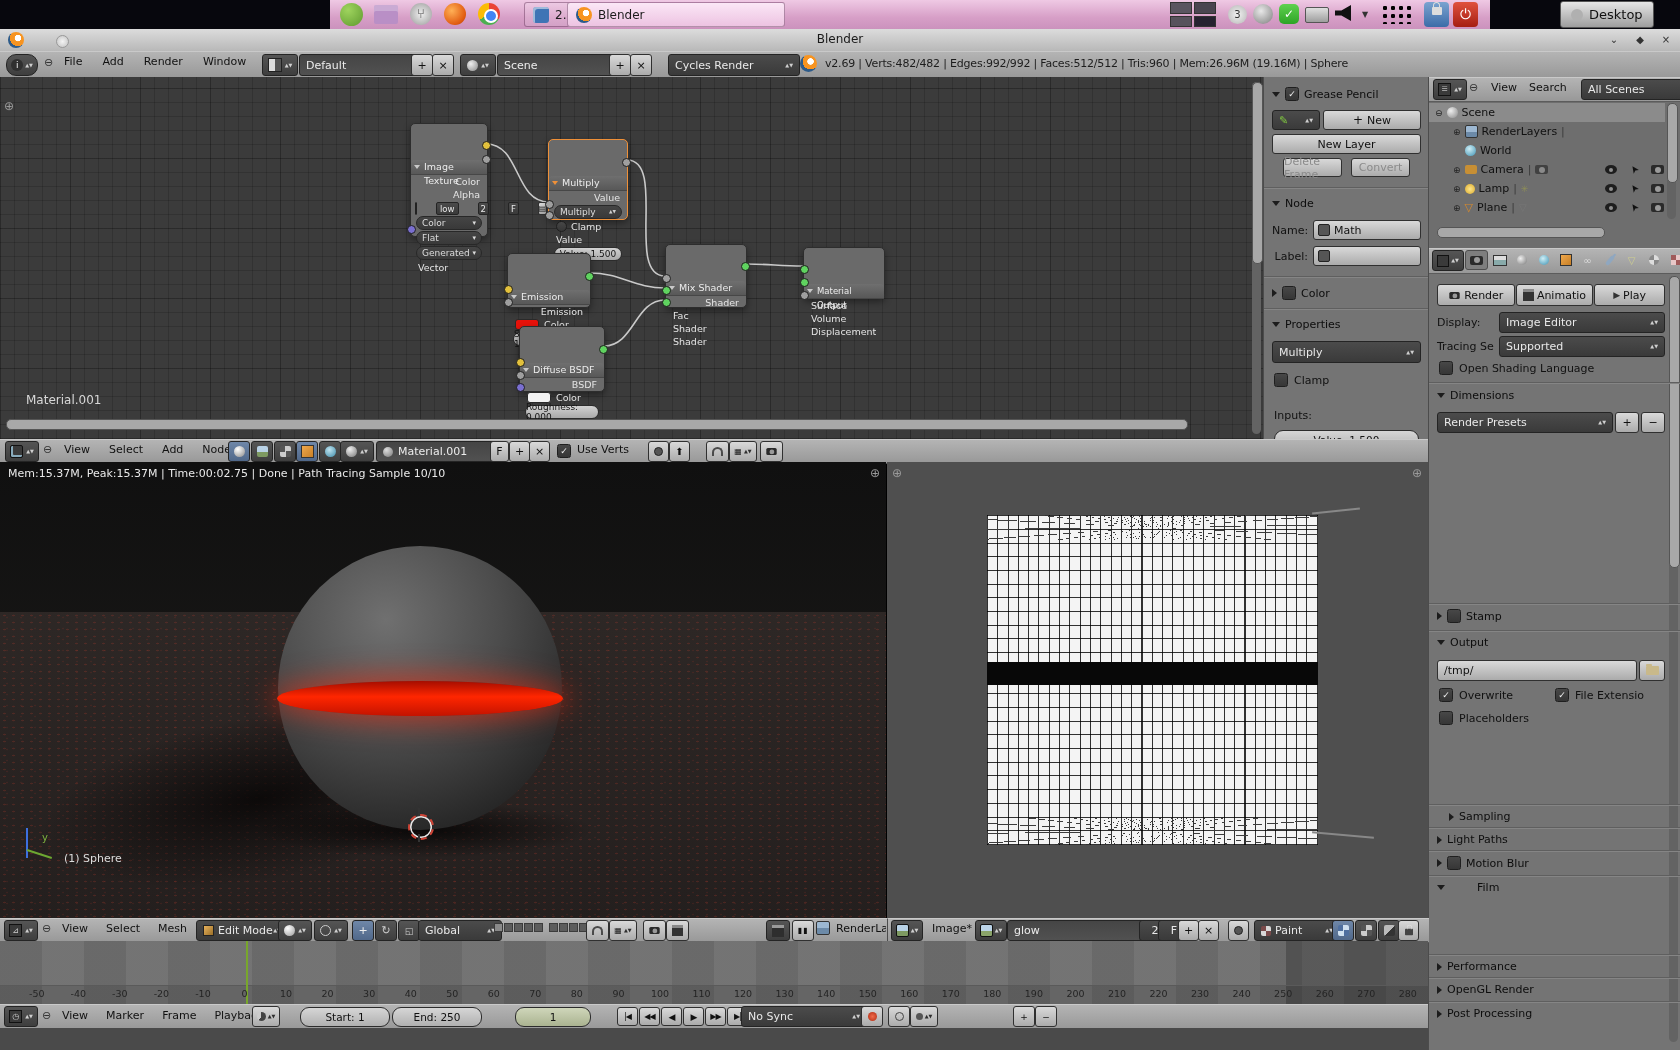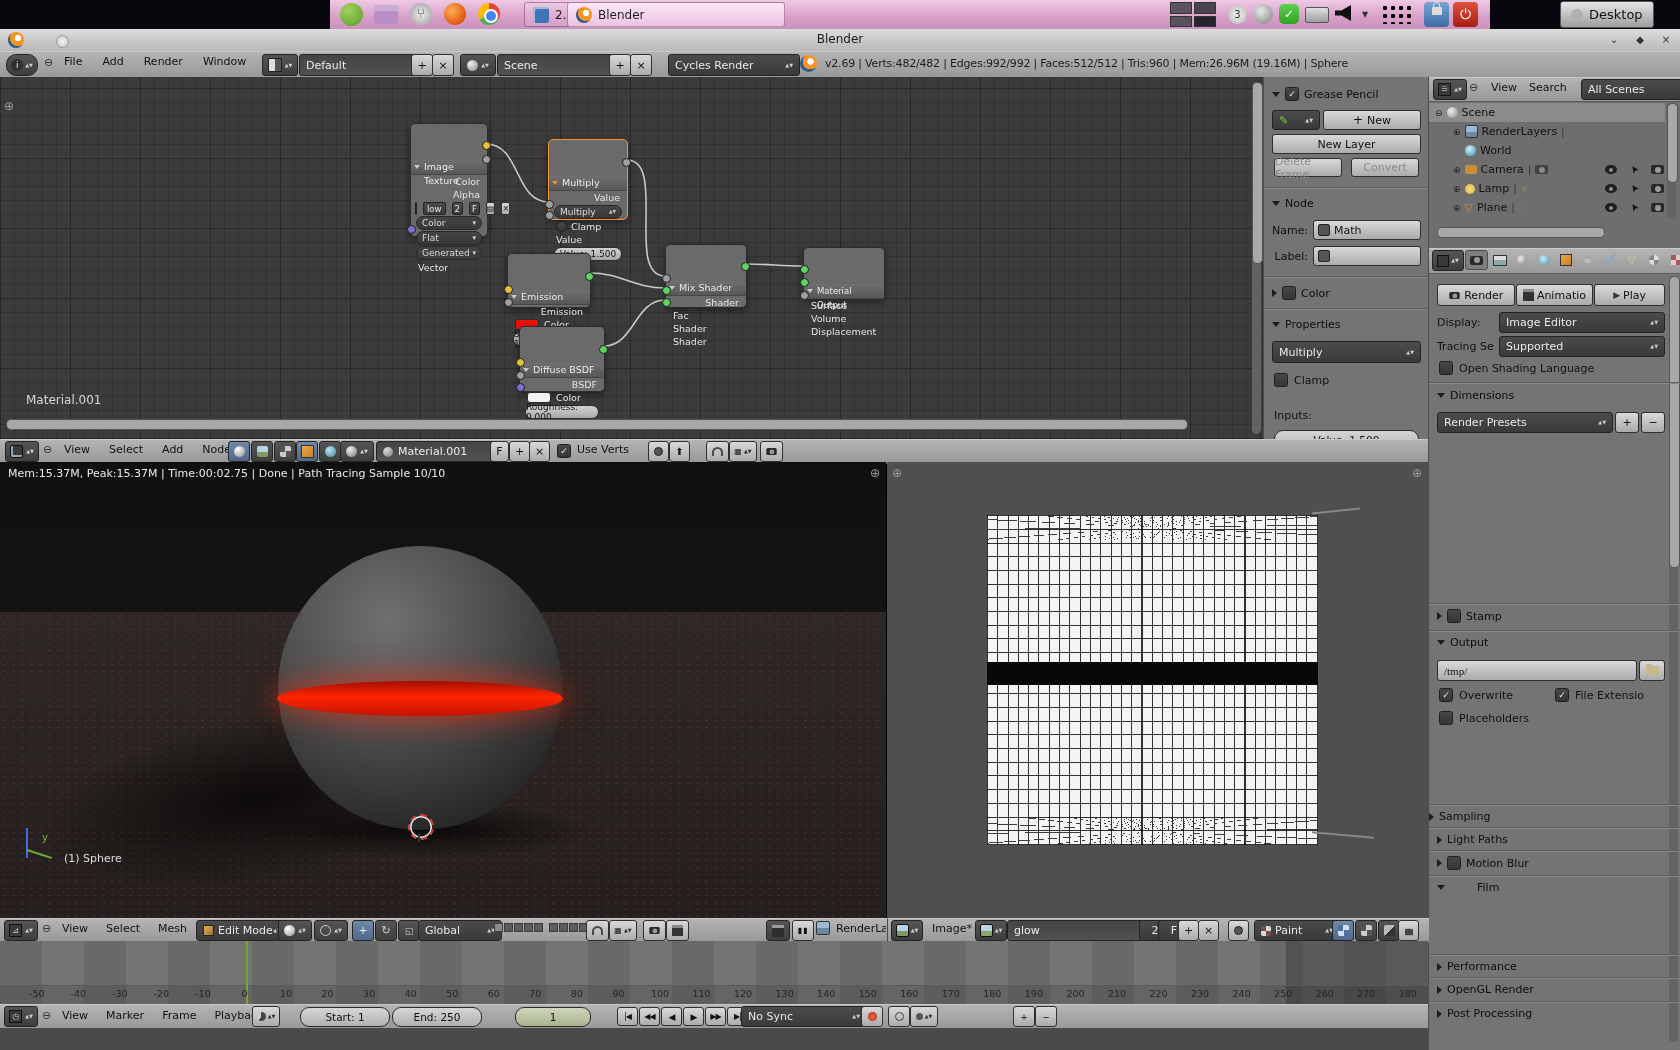--- a/index.html
+++ b/index.html
@@ -204,21 +204,21 @@
       <path d="M627 83 C667 83 625 199 665 199" fill="none" stroke="#c9c9c9" stroke-width="1.6"></path>
       <path d="M590 196 C620 196 635 211 665 211" fill="none" stroke="#c9c9c9" stroke-width="1.6"></path>
       <path d="M604 269 C634 269 635 223 665 223" fill="none" stroke="#c9c9c9" stroke-width="1.6"></path>
       <path d="M746 187 C770 187 779 189 803 189" fill="none" stroke="#c9c9c9" stroke-width="1.6"></path>
     </svg>
 
     <div class="node" style="left:410px;top:46px;width:76px;height:112px;">
       <div class="nh"><span class="tri"></span><span>Image Texture</span></div>
       <div class="nr nright">Color</div>
       <div class="nr nright">Alpha</div>
-      <div class="row" style="margin:1px 4px;gap:6px;">
+      <div class="row" style="margin:1px 4px;gap:19px;">
         <span style="width:11px;height:11px;background:linear-gradient(#bcd4e8 55%,#8aa46a 55%);border:1px solid #222;border-radius:2px;"></span>
         <span class="dd" style="height:11px;font-size:8.5px;padding:0 3px;border-radius:2px;">low</span>
         <span class="dd" style="height:11px;font-size:8.5px;padding:0 2px;border-radius:2px;">2</span>
         <span class="dd" style="height:11px;font-size:8.5px;padding:0 2px;border-radius:2px;">F</span>
         <span class="lbtn" style="height:11px;width:11px;font-size:8px;border-radius:2px;">▤</span>
         <span class="lbtn" style="height:11px;width:11px;font-size:8px;border-radius:2px;">×</span>
       </div>
       <div class="nsel">
           <span>Color</span>
           <span style="font-size:7px;">▾</span>
@@ -330,21 +330,21 @@
           <span class="ud">▲▼</span>
         </span>
       <span class="lbtn" style="flex:1;height:18px;gap:4px;">
           <span style="font-size:12px;">+</span>
           <span>New</span>
         </span>
     </div>
     <div class="lbtn" style="margin:4px 8px 0;height:18px;">
         <span>New Layer</span>
       </div>
-    <div class="row" style="margin:4px 10px 0;gap:9px;">
+    <div class="row" style="margin:4px 19px 0;gap:9px;">
       <span class="lbtn" style="flex:1;height:17px;color:#8b8b8b;">
           <span>Delete Frame</span>
         </span>
       <span class="lbtn" style="flex:1;height:17px;color:#8b8b8b;">
           <span>Convert</span>
         </span>
     </div>
     <div class="sep" style="margin-top:10px;"></div>
     <div class="sect" style="margin:8px 8px 0;">
         <span class="tri-d"></span>
@@ -610,42 +610,42 @@
         <span class="cb"></span>
         <span>Stamp</span>
       </div>
     <div class="sep" style="position:absolute;left:0;top:382px;width:252px;"></div>
 
     <div class="sect" style="position:absolute;left:8px;top:388px;">
         <span class="tri-d"></span>
         <span>Output</span>
       </div>
     <div class="row" style="position:absolute;left:8px;top:412px;width:228px;gap:2px;">
-      <span class="lbtn" style="flex:1;height:19px;justify-content:flex-start;padding:0 6px;font-family:Liberation Serif, serif;">
+      <span class="lbtn" style="flex:1;height:19px;justify-content:flex-start;padding:0 6px;">
           <span>/tmp/</span>
         </span>
       <span class="lbtn" style="width:24px;height:19px;">
           <span class="fold"></span>
         </span>
     </div>
     <div class="row" style="position:absolute;left:10px;top:440px;gap:6px;">
         <span class="cb">✓</span>
         <span>Overwrite</span>
       </div>
     <div class="row" style="position:absolute;left:126px;top:440px;gap:6px;">
         <span class="cb">✓</span>
         <span>File Extensio</span>
       </div>
     <div class="row" style="position:absolute;left:10px;top:463px;gap:6px;">
         <span class="cb"></span>
         <span>Placeholders</span>
       </div>
 
     <div class="sep" style="position:absolute;left:0;top:556px;width:252px;"></div>
-    <div class="sect" style="position:absolute;left:0;top:562px;">
+    <div class="sect" style="position:absolute;left:20px;top:562px;">
         <span class="tri-r"></span>
         <span>Sampling</span>
       </div>
     <div class="sep" style="position:absolute;left:0;top:579px;width:252px;"></div>
     <div class="sect" style="position:absolute;left:8px;top:585px;">
         <span class="tri-r"></span>
         <span>Light Paths</span>
       </div>
     <div class="sep" style="position:absolute;left:0;top:602px;width:252px;"></div>
     <div class="sect" style="position:absolute;left:8px;top:608px;">

